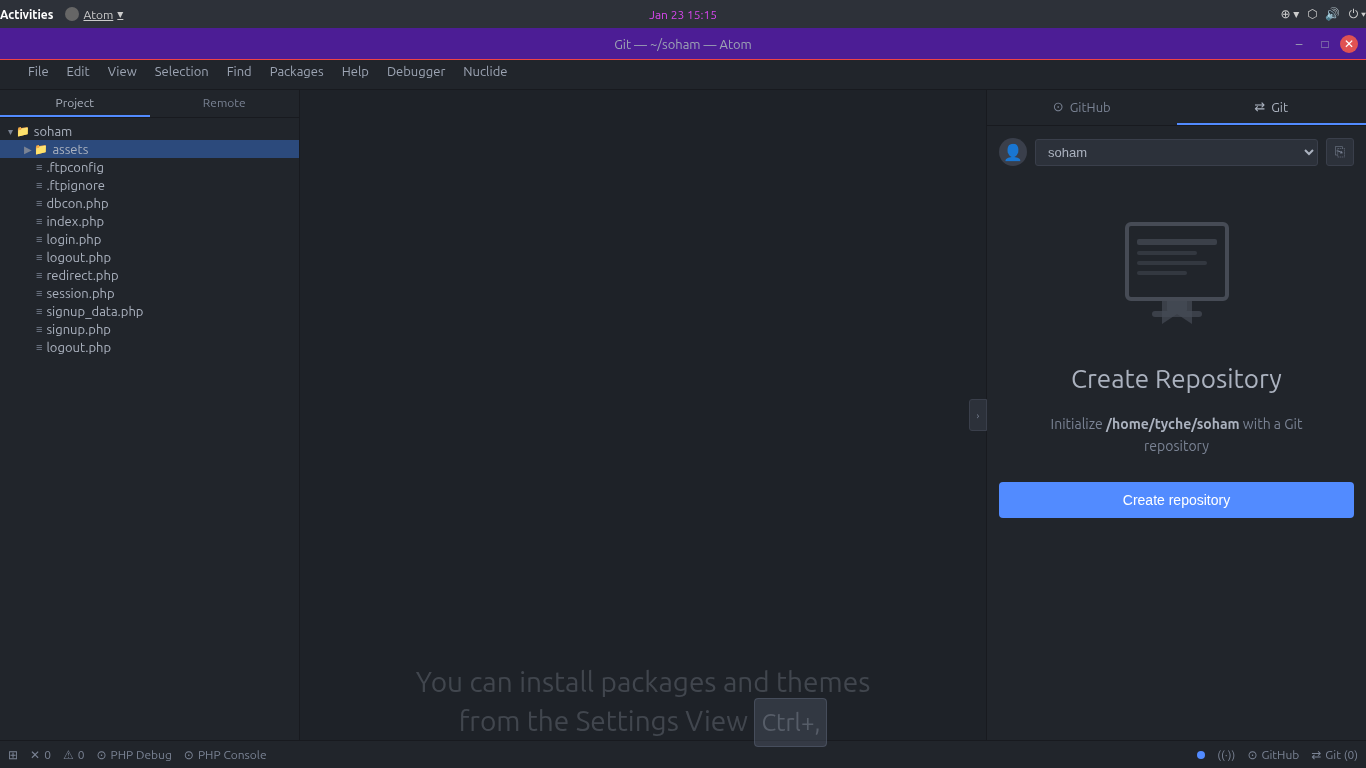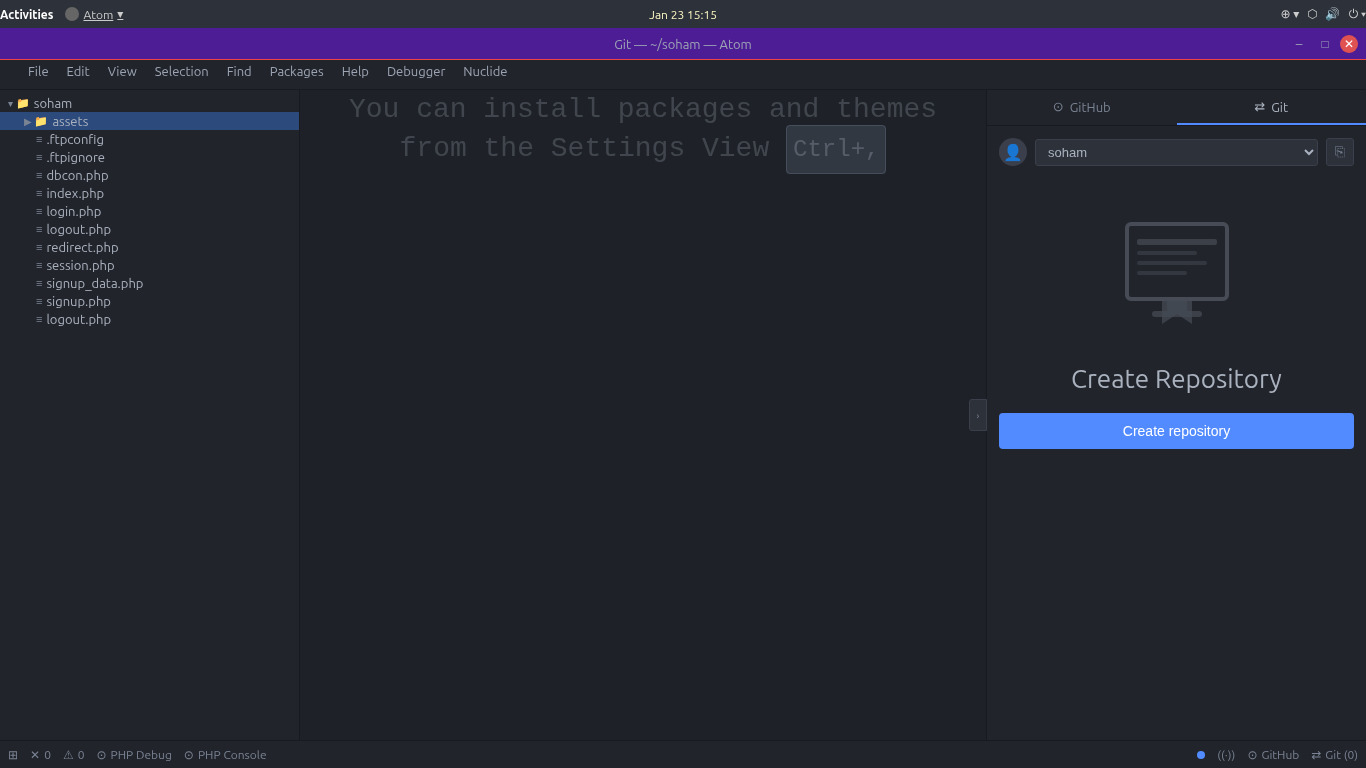--- a/index.html
+++ b/index.html
@@ -19,21 +19,21 @@
       height: 28px;
       background: #2d3139;
       display: flex;
       align-items: center;
       justify-content: space-between;
       padding: 0 0;
       font-size: 12px;
       color: #ccc;
     }
     .system-bar-left { display: flex; align-items: center; gap: 12px; }
-    .system-bar-center { position: absolute; left: 50%; transform: translateX(-50%); font-size: 12px; color: #fef9c3; }
+    .system-bar-center { position: absolute; left: 50%; transform: translateX(-50%); font-size: 12px; color: #d946ef; }
     .system-bar-right { display: flex; align-items: center; gap: 8px; }
     .activities-btn { font-weight: bold; color: #fff; cursor: pointer; }
     .atom-indicator { display: flex; align-items: center; gap: 4px; cursor: pointer; text-decoration: underline; }
     .atom-dot { width: 14px; height: 14px; background: #666; border-radius: 50%; display: inline-block; }
 
     
     .title-bar {
       height: 32px;
       background: #4c1d95;
       display: flex;
@@ -138,23 +138,22 @@
       background: #1e2228;
       display: flex;
       flex-direction: column;
       position: relative;
     }
     .welcome-content {
       flex: 1;
       display: flex;
       flex-direction: column;
       align-items: center;
-      justify-content: flex-start;
+      justify-content: flex-end;
       gap: 16px;
-      font-family: Liberation Mono, monospace;
     }
     .welcome-text {
       font-size: 28px;
       color: rgba(171, 178, 191, 0.25);
       text-align: center;
       line-height: 1.4;
     }
     .shortcut-badge {
       background: rgba(100,110,130,0.3);
       border: 1px solid rgba(100,110,130,0.4);
@@ -344,20 +343,24 @@
   <span class="menu-item">Find</span>
   <span class="menu-item">Packages</span>
   <span class="menu-item">Help</span>
   <span class="menu-item">Debugger</span>
   <span class="menu-item">Nuclide</span>
 </div>
 
 <div class="main-layout">
 
   <div class="sidebar">
+    <div class="sidebar-tabs">
+      <div class="sidebar-tab active">Project</div>
+      <div class="sidebar-tab">Remote</div>
+    </div>
     <div class="file-tree">
 
       <div class="tree-item" style="padding-left:8px;">
         <span class="arrow-icon">▾</span>
         <span class="tree-icon folder-icon">📁</span>
         <span>soham</span>
       </div>
 
       <div class="tree-item folder selected" style="padding-left:24px;">
         <span class="arrow-icon">▶</span>
@@ -460,20 +463,24 @@
           <rect x="50" y="85" width="20" height="12" rx="1" fill="#6b7280" opacity="0.7"></rect>
 
           <rect x="35" y="97" width="50" height="6" rx="3" fill="#6b7280" opacity="0.7"></rect>
 
           <path d="M 45 85 L 75 85 L 75 110 L 60 100 L 45 110 Z" fill="#6b7280" opacity="0.7"></path>
         </svg>
       </div>
 
       <div class="create-repo-title">Create Repository</div>
 
+      <div class="create-repo-desc">
+        Initialize <strong>/home/tyche/soham</strong> with a Git
+        repository
+      </div>
 
       <button class="create-repo-btn">Create repository</button>
     </div>
   </div>
 
 </div>
 
 <div class="status-bar">
   <div class="status-left">
     <span class="status-item">

